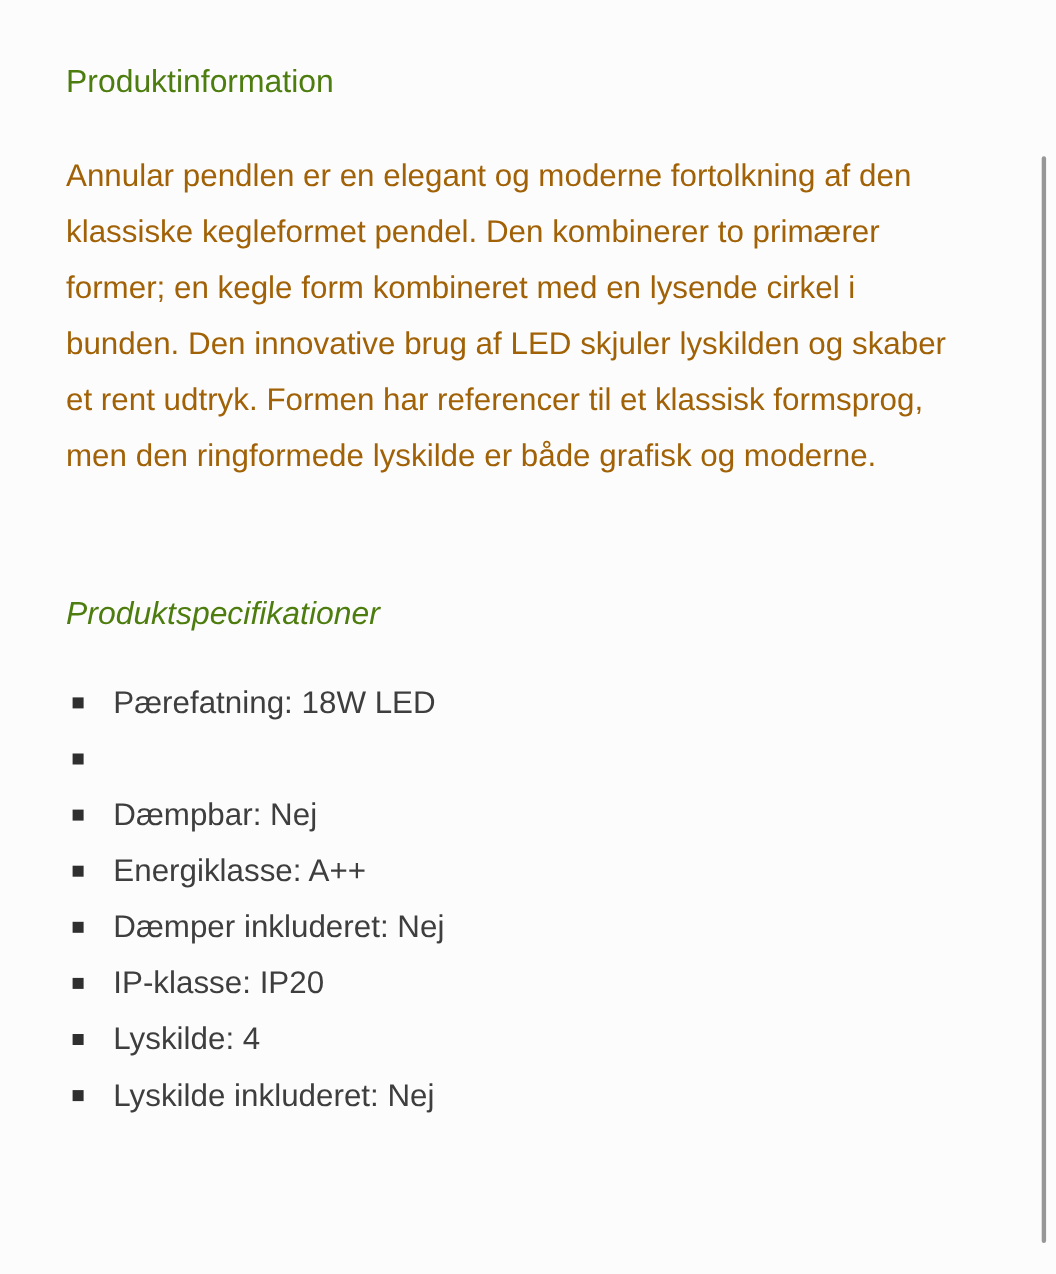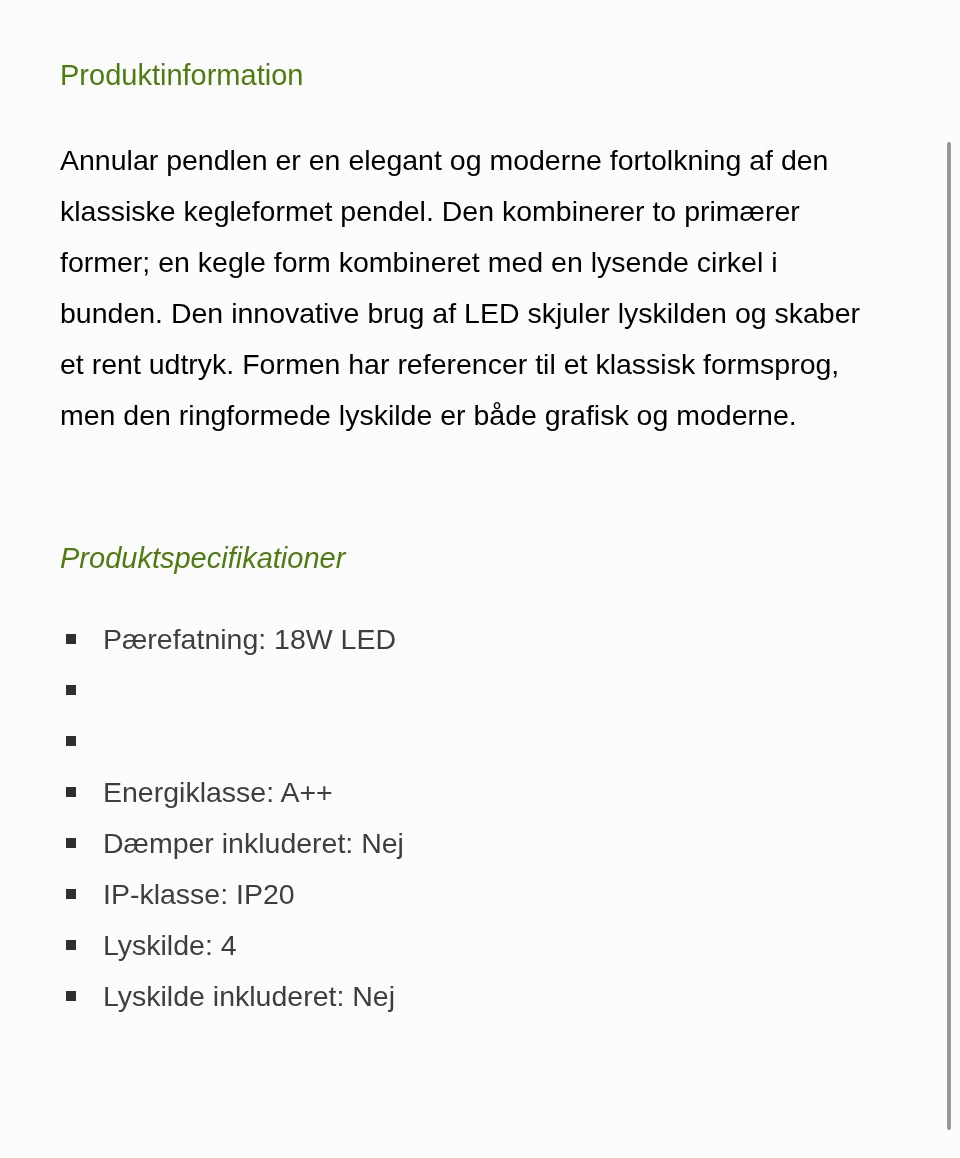--- a/index.html
+++ b/index.html
@@ -23,21 +23,21 @@
     font-weight: 400;
     color: #4d7c0f;
     margin: 0;
     line-height: 1.2;
   }
   .description {
     font-size: 28.5px;
     line-height: 51px;
     margin: 42px 0 0 0;
     max-width: 828px;
-    color: #000000;
+    color: #a16207;
   }
   .specs-heading {
     margin-top: 100px;
     font-style: italic;
   }
   .specs-list {
     list-style: none;
     margin: 38px 0 0 0;
     padding: 0;
     font-size: 28.5px;
@@ -84,20 +84,21 @@
   <ul class="specs-list">
     <li>
       <span class="bullet"></span>
       <span class="spec-text">Pærefatning: 18W LED</span>
     </li>
     <li>
       <span class="bullet"></span>
     </li>
     <li>
       <span class="bullet"></span>
+      <span class="spec-text">Dæmpbar: Nej</span>
     </li>
     <li>
       <span class="bullet"></span>
       <span class="spec-text">Energiklasse: A++</span>
     </li>
     <li>
       <span class="bullet"></span>
       <span class="spec-text">Dæmper inkluderet: Nej</span>
     </li>
     <li>

